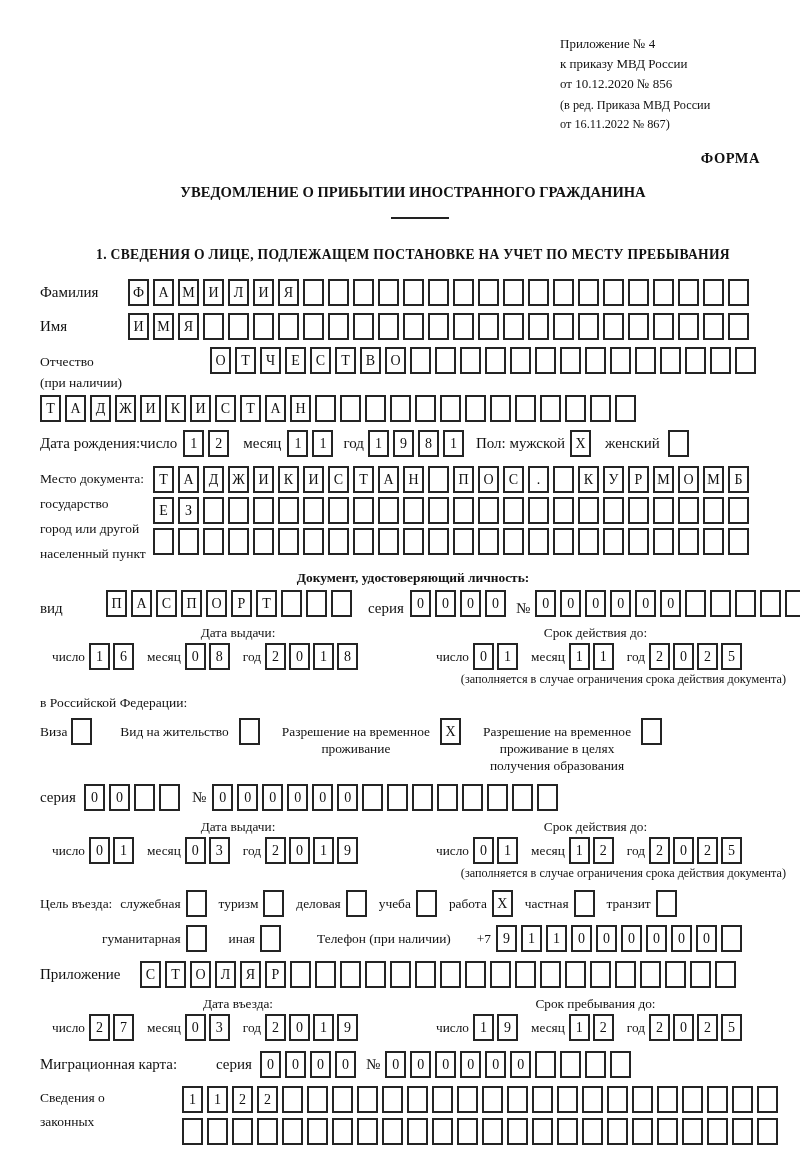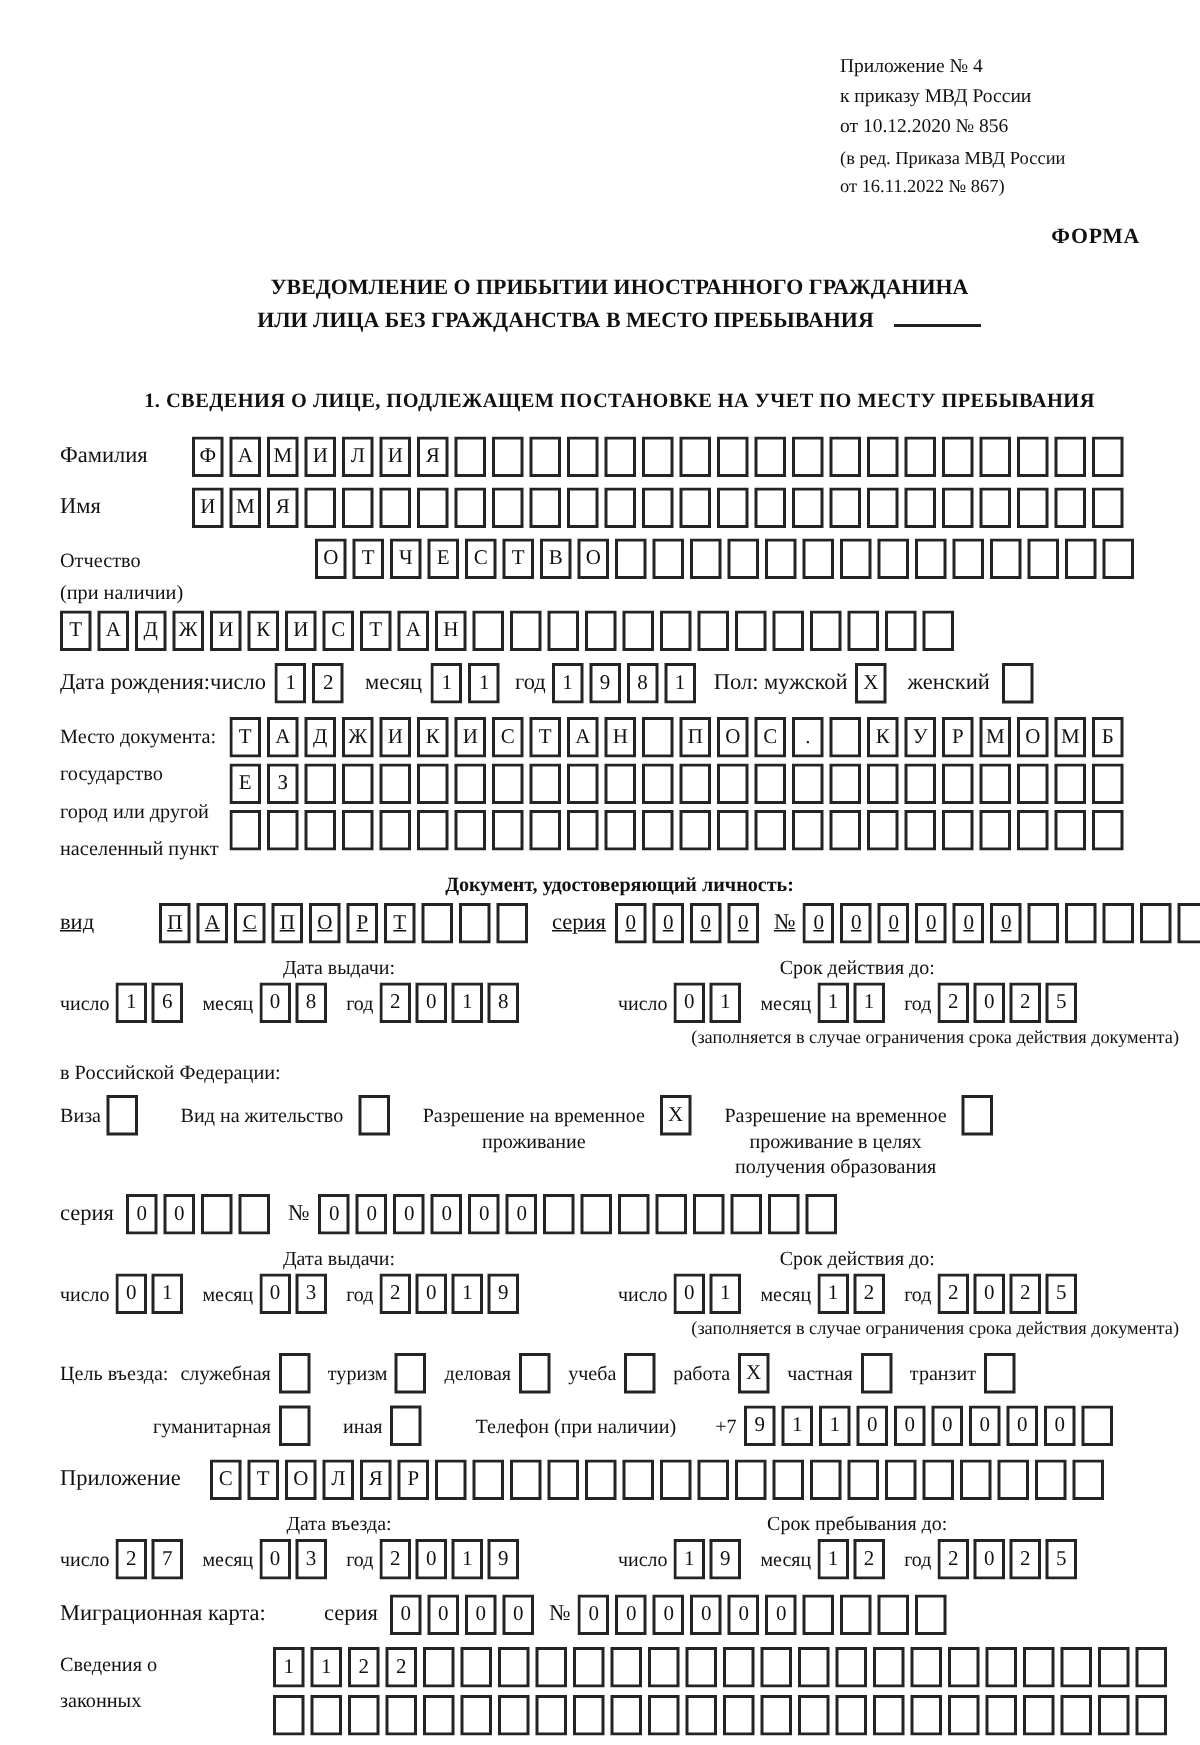--- a/index.html
+++ b/index.html
@@ -9,35 +9,35 @@
     font-family:"Liberation Serif", serif; color:#111;
     padding:34px 14px 0 40px; overflow:hidden; position:relative;
   }
   
   .hdr { margin-left:520px; font-size:13px; line-height:20px; }
   .hdr .sub { font-size:12.3px; line-height:19px; margin-top:2px; }
   .forma { text-align:right; padding-right:26px; font-weight:bold; font-size:14.5px; margin-top:16px; letter-spacing:0.5px; }
   
   .title { text-align:center; font-weight:bold; font-size:14.6px; line-height:22px; margin-top:14px; }
   .blank-line { display:inline-block; width:58px; border-bottom:2px solid #222; height:12px; margin-left:14px; }
-  .sec-head { text-align:center; font-weight:bold; font-size:13.6px; margin-top:34px; letter-spacing:0.3px; }
+  .sec-head { text-align:center; font-weight:bold; font-size:13.6px; margin-top:22px; letter-spacing:0.3px; }
   
   .frow { display:flex; align-items:flex-start; margin-top:7px; }
   .flabel { font-size:15px; line-height:17px; padding-top:5px; flex:0 0 auto; }
   .cells { display:flex; flex-wrap:nowrap; overflow:hidden; flex:0 0 auto; }
   .cell {
     flex:0 0 auto; width:21px; height:27px; border:2px solid #242424;
     margin-right:4px; text-align:center; font-size:14px; line-height:23px;
     font-family:"Liberation Serif", serif; background:#fff;
   }
   .box .cell { margin-right:0; }
   .box { display:inline-flex; flex:0 0 auto; }
   
   .datepair { display:flex; margin-top:8px; }
-  .dategroup { flex:0 0 auto; }
+  .dategroup { flex:0 0 auto;margin-left:12px; }
   .dg-title { text-align:center; font-size:13.3px; margin-bottom:2px; }
   .dg-fields { display:flex; align-items:center; }
   .dg-fields .dg-label { font-size:13.3px; margin-right:4px; }
   .dg-fields .cells { margin-right:10px; }
   .dg-fields .cell { margin-right:3px; }
   .note { font-size:12.2px; text-align:right; margin-top:2px; }
   .plain { font-size:13.5px; line-height:19px; }
   
   .chk-row { display:flex; align-items:flex-start; margin-top:6px; }
   .chk-label { font-size:13.4px; line-height:17px; padding-top:5px; }
@@ -63,21 +63,21 @@
     <div class="sub">
       <div>(в ред. Приказа МВД России</div>
       <div>от 16.11.2022 № 867)</div>
     </div>
   </div>
 
   <div class="forma">ФОРМА</div>
 
   <div class="title">
     <div>УВЕДОМЛЕНИЕ О ПРИБЫТИИ ИНОСТРАННОГО ГРАЖДАНИНА</div>
-    <div><span>ИЛИ ЛИЦА БЕЗ ГРАЖДАНСТВА В МЕСТО ПРЕБЫВАНИЯ</span><span class="blank-line"></span></div>
+    <div><span class="blank-line"></span></div>
   </div>
 
   <div class="sec-head">1. СВЕДЕНИЯ О ЛИЦЕ, ПОДЛЕЖАЩЕМ ПОСТАНОВКЕ НА УЧЕТ ПО МЕСТУ ПРЕБЫВАНИЯ</div>
 
   <div class="frow" style="margin-top:16px;">
     <div class="flabel" style="width:88px;">Фамилия</div>
     <div class="cells">
         <span class="cell">Ф</span>
         <span class="cell">А</span>
         <span class="cell">М</span>
@@ -310,21 +310,21 @@
           <span class="cell"></span>
           <span class="cell"></span>
           <span class="cell"></span>
           <span class="cell"></span>
         </div>
     </div>
   </div>
 
   <div style="text-align:center; font-weight:bold; font-size:13.4px; margin-top:4px;">Документ, удостоверяющий личность:</div>
 
-  <div class="frow" style="align-items:center; margin-top:4px;text-decoration:underline;">
+  <div class="frow" style="align-items:flex-end; margin-top:4px;">
     <span class="flabel" style="padding-top:0; width:66px;">вид</span>
     <span class="cells" style="margin-right:12px;">
         <span class="cell">П</span>
         <span class="cell">А</span>
         <span class="cell">С</span>
         <span class="cell">П</span>
         <span class="cell">О</span>
         <span class="cell">Р</span>
         <span class="cell">Т</span>
         <span class="cell"></span>

